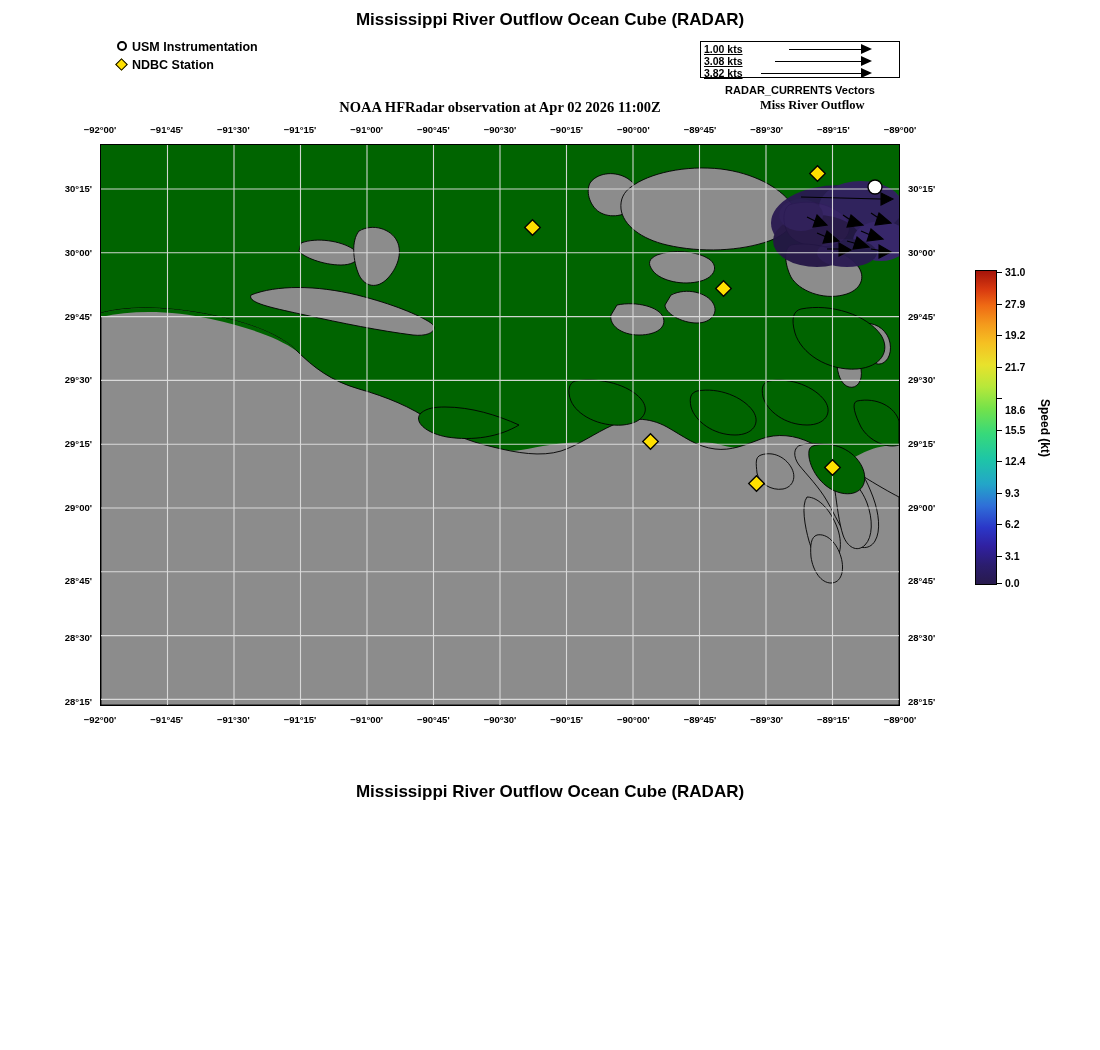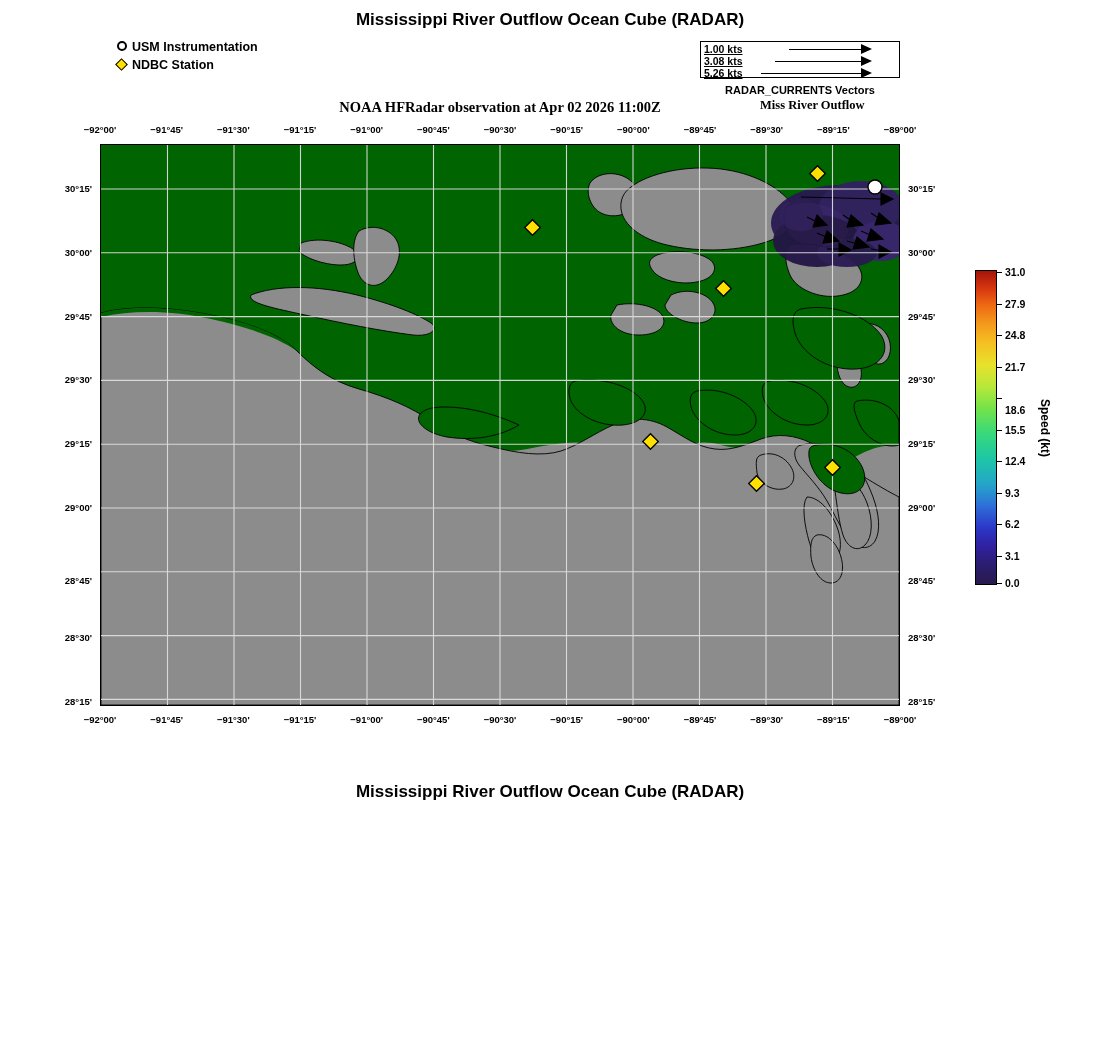--- a/index.html
+++ b/index.html
@@ -235,21 +235,21 @@
     <span class="vk-label">1.00 kts</span>
     <span class="vk-arrow" style="left:88px; width:72px;"></span>
     <span class="vk-head" style="left:160px;"></span>
   </div>
   <div class="vk-row" style="top:13px;">
     <span class="vk-label">3.08 kts</span>
     <span class="vk-arrow" style="left:74px; width:86px;"></span>
     <span class="vk-head" style="left:160px;"></span>
   </div>
   <div class="vk-row" style="top:25px;">
-    <span class="vk-label">5.26 kts</span>
+    <span class="vk-label">3.82 kts</span>
     <span class="vk-arrow" style="left:60px; width:100px;"></span>
     <span class="vk-head" style="left:160px;"></span>
   </div>
 </div>
 <div class="abs" id="vector-key-caption">RADAR_CURRENTS Vectors</div>
 
 <div class="abs" id="map-frame">
   <svg id="map-svg" width="798" height="560" viewBox="0 0 798 560" xmlns="http://www.w3.org/2000/svg">
 
     <rect x="0" y="0" width="798" height="560" fill="#8c8c8c"></rect>
@@ -476,21 +476,21 @@
 <div class="tick-lab ylab-right abs" style="top:701px;">28°15'</div>
 
 <div class="abs" id="colorbar-wrap">
   <div id="colorbar"></div>
 
   <div class="cb-tick" style="top:2px;"></div>
   <div class="cb-tick-label" style="top:2px;">31.0</div>
   <div class="cb-tick" style="top:33.5px;"></div>
   <div class="cb-tick-label" style="top:33.5px;">27.9</div>
   <div class="cb-tick" style="top:65px;"></div>
-  <div class="cb-tick-label" style="top:65px;">24.8</div>
+  <div class="cb-tick-label" style="top:65px;">19.2</div>
   <div class="cb-tick" style="top:96.5px;"></div>
   <div class="cb-tick-label" style="top:96.5px;">21.7</div>
   <div class="cb-tick" style="top:128px;"></div>
   <div class="cb-tick-label" style="top:140px;">18.6</div>
   <div class="cb-tick" style="top:159.5px;"></div>
   <div class="cb-tick-label" style="top:159.5px;">15.5</div>
   <div class="cb-tick" style="top:191px;"></div>
   <div class="cb-tick-label" style="top:191px;">12.4</div>
   <div class="cb-tick" style="top:222.5px;"></div>
   <div class="cb-tick-label" style="top:222.5px;">9.3</div>

